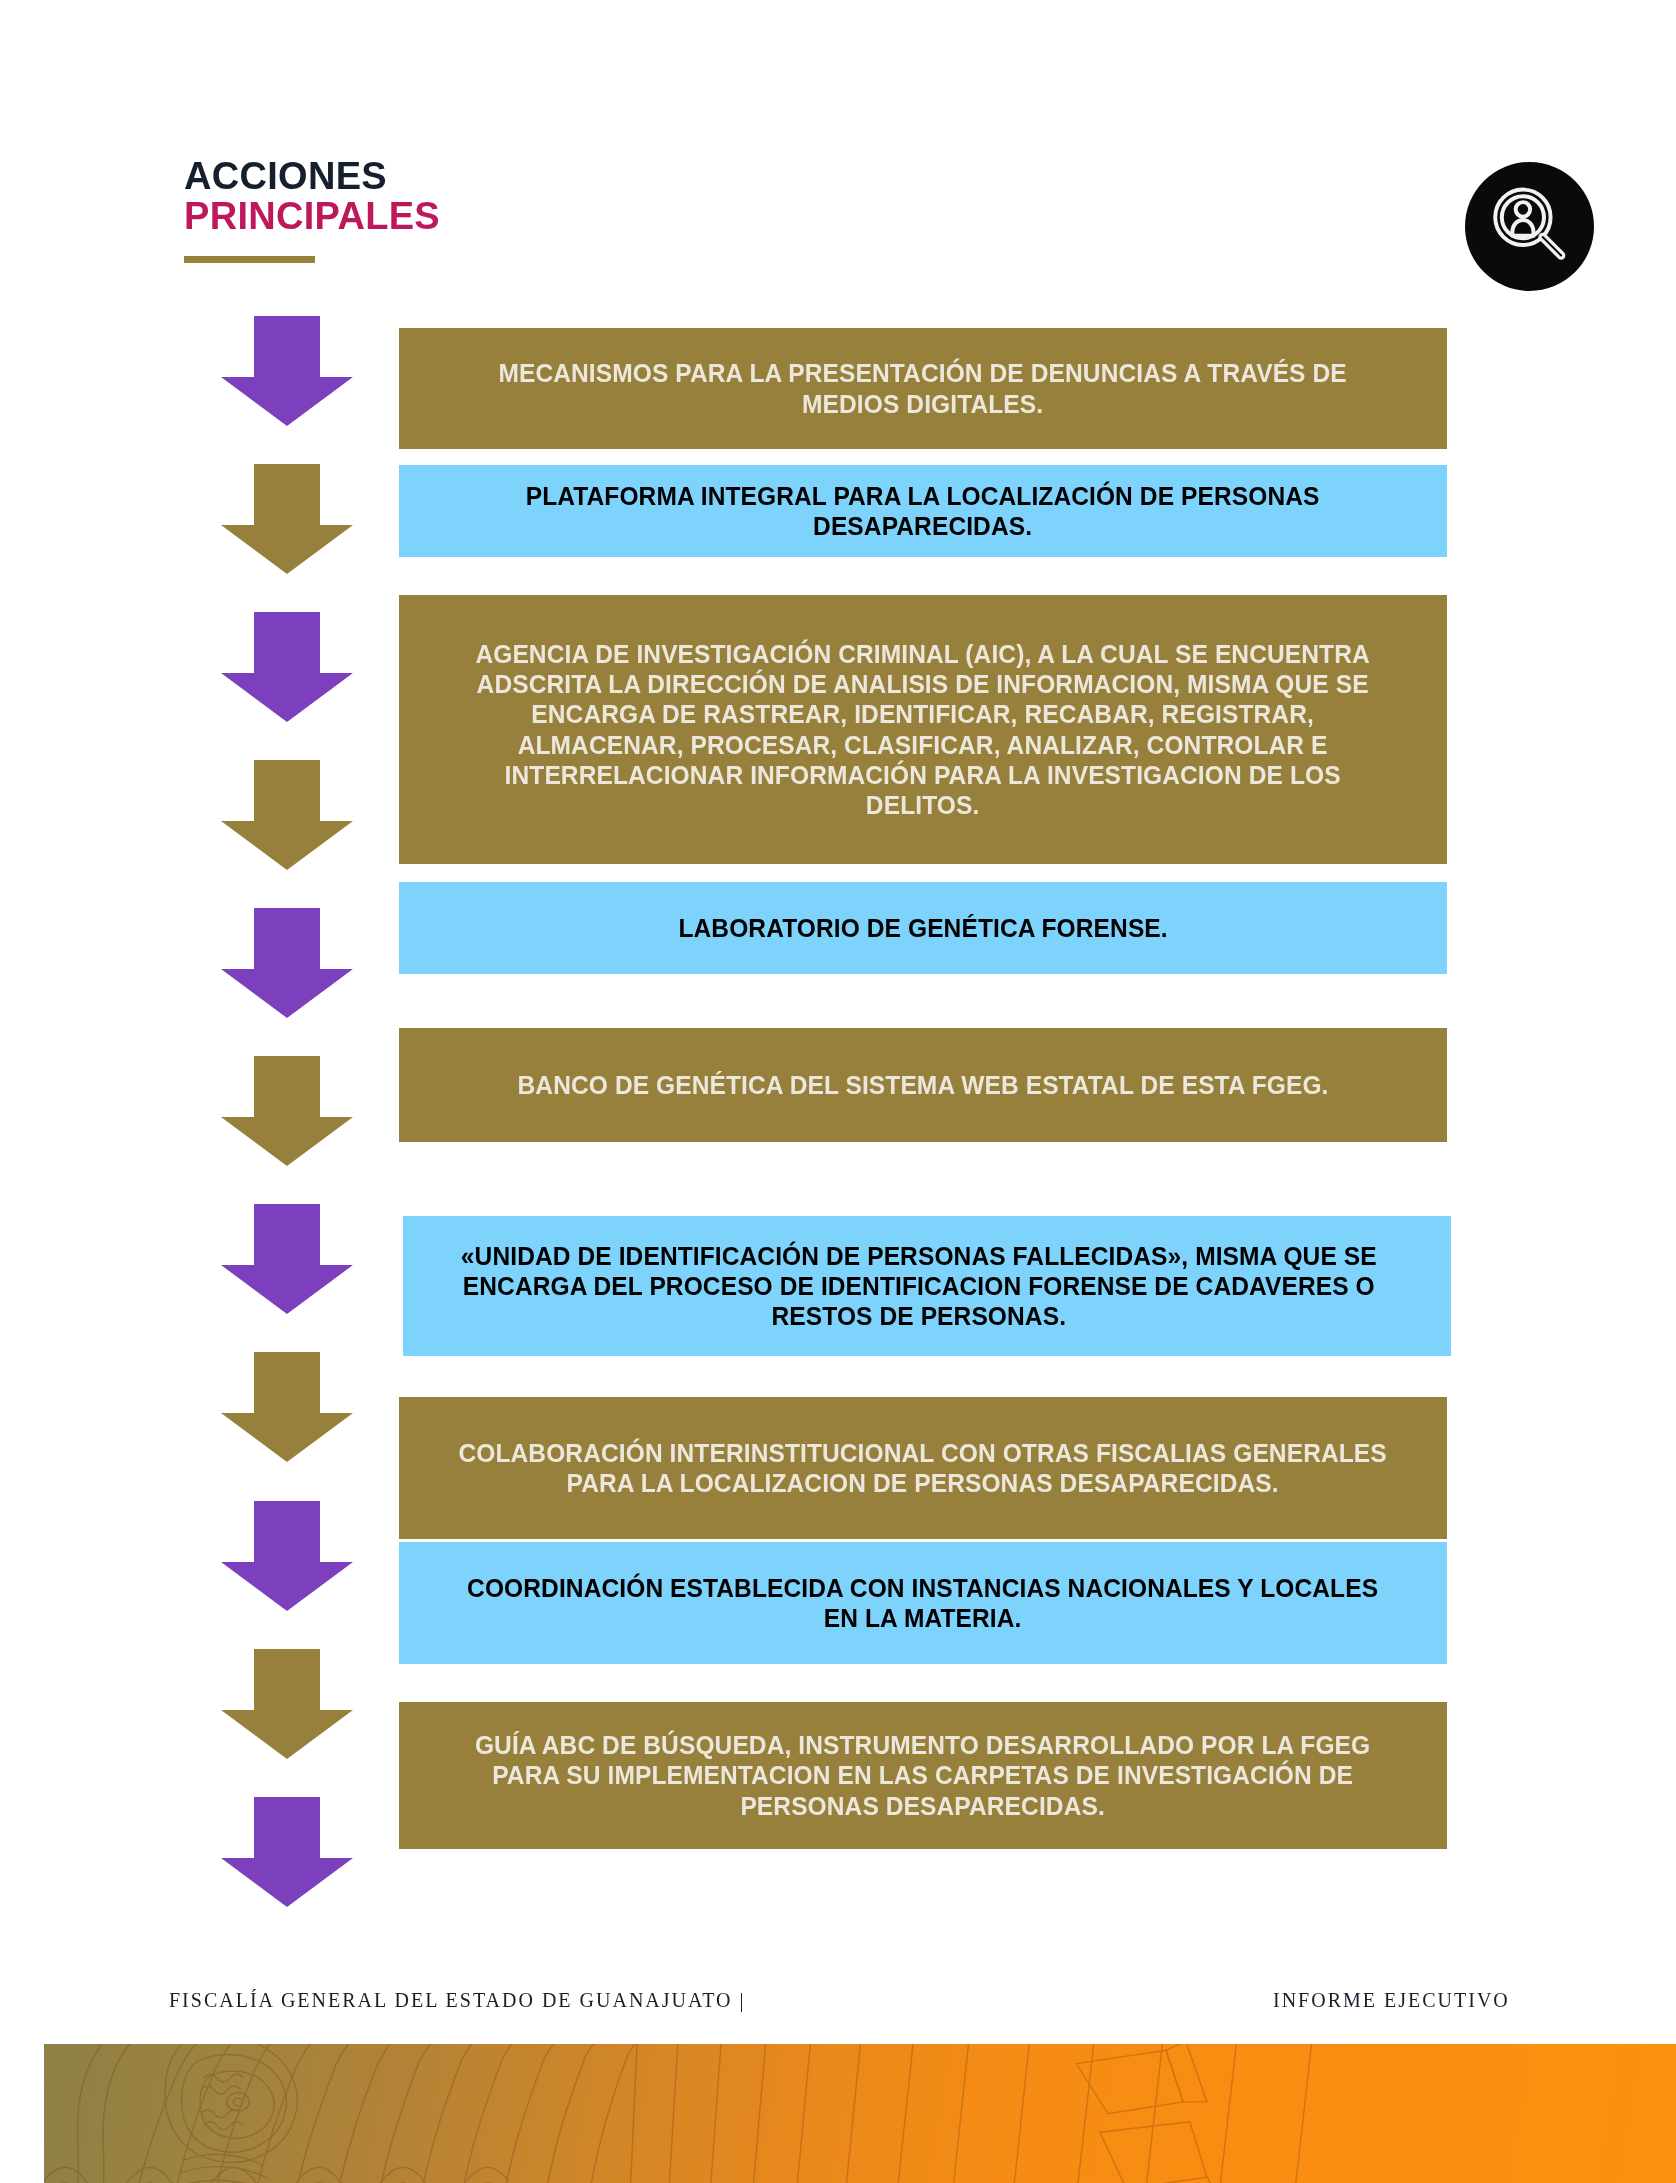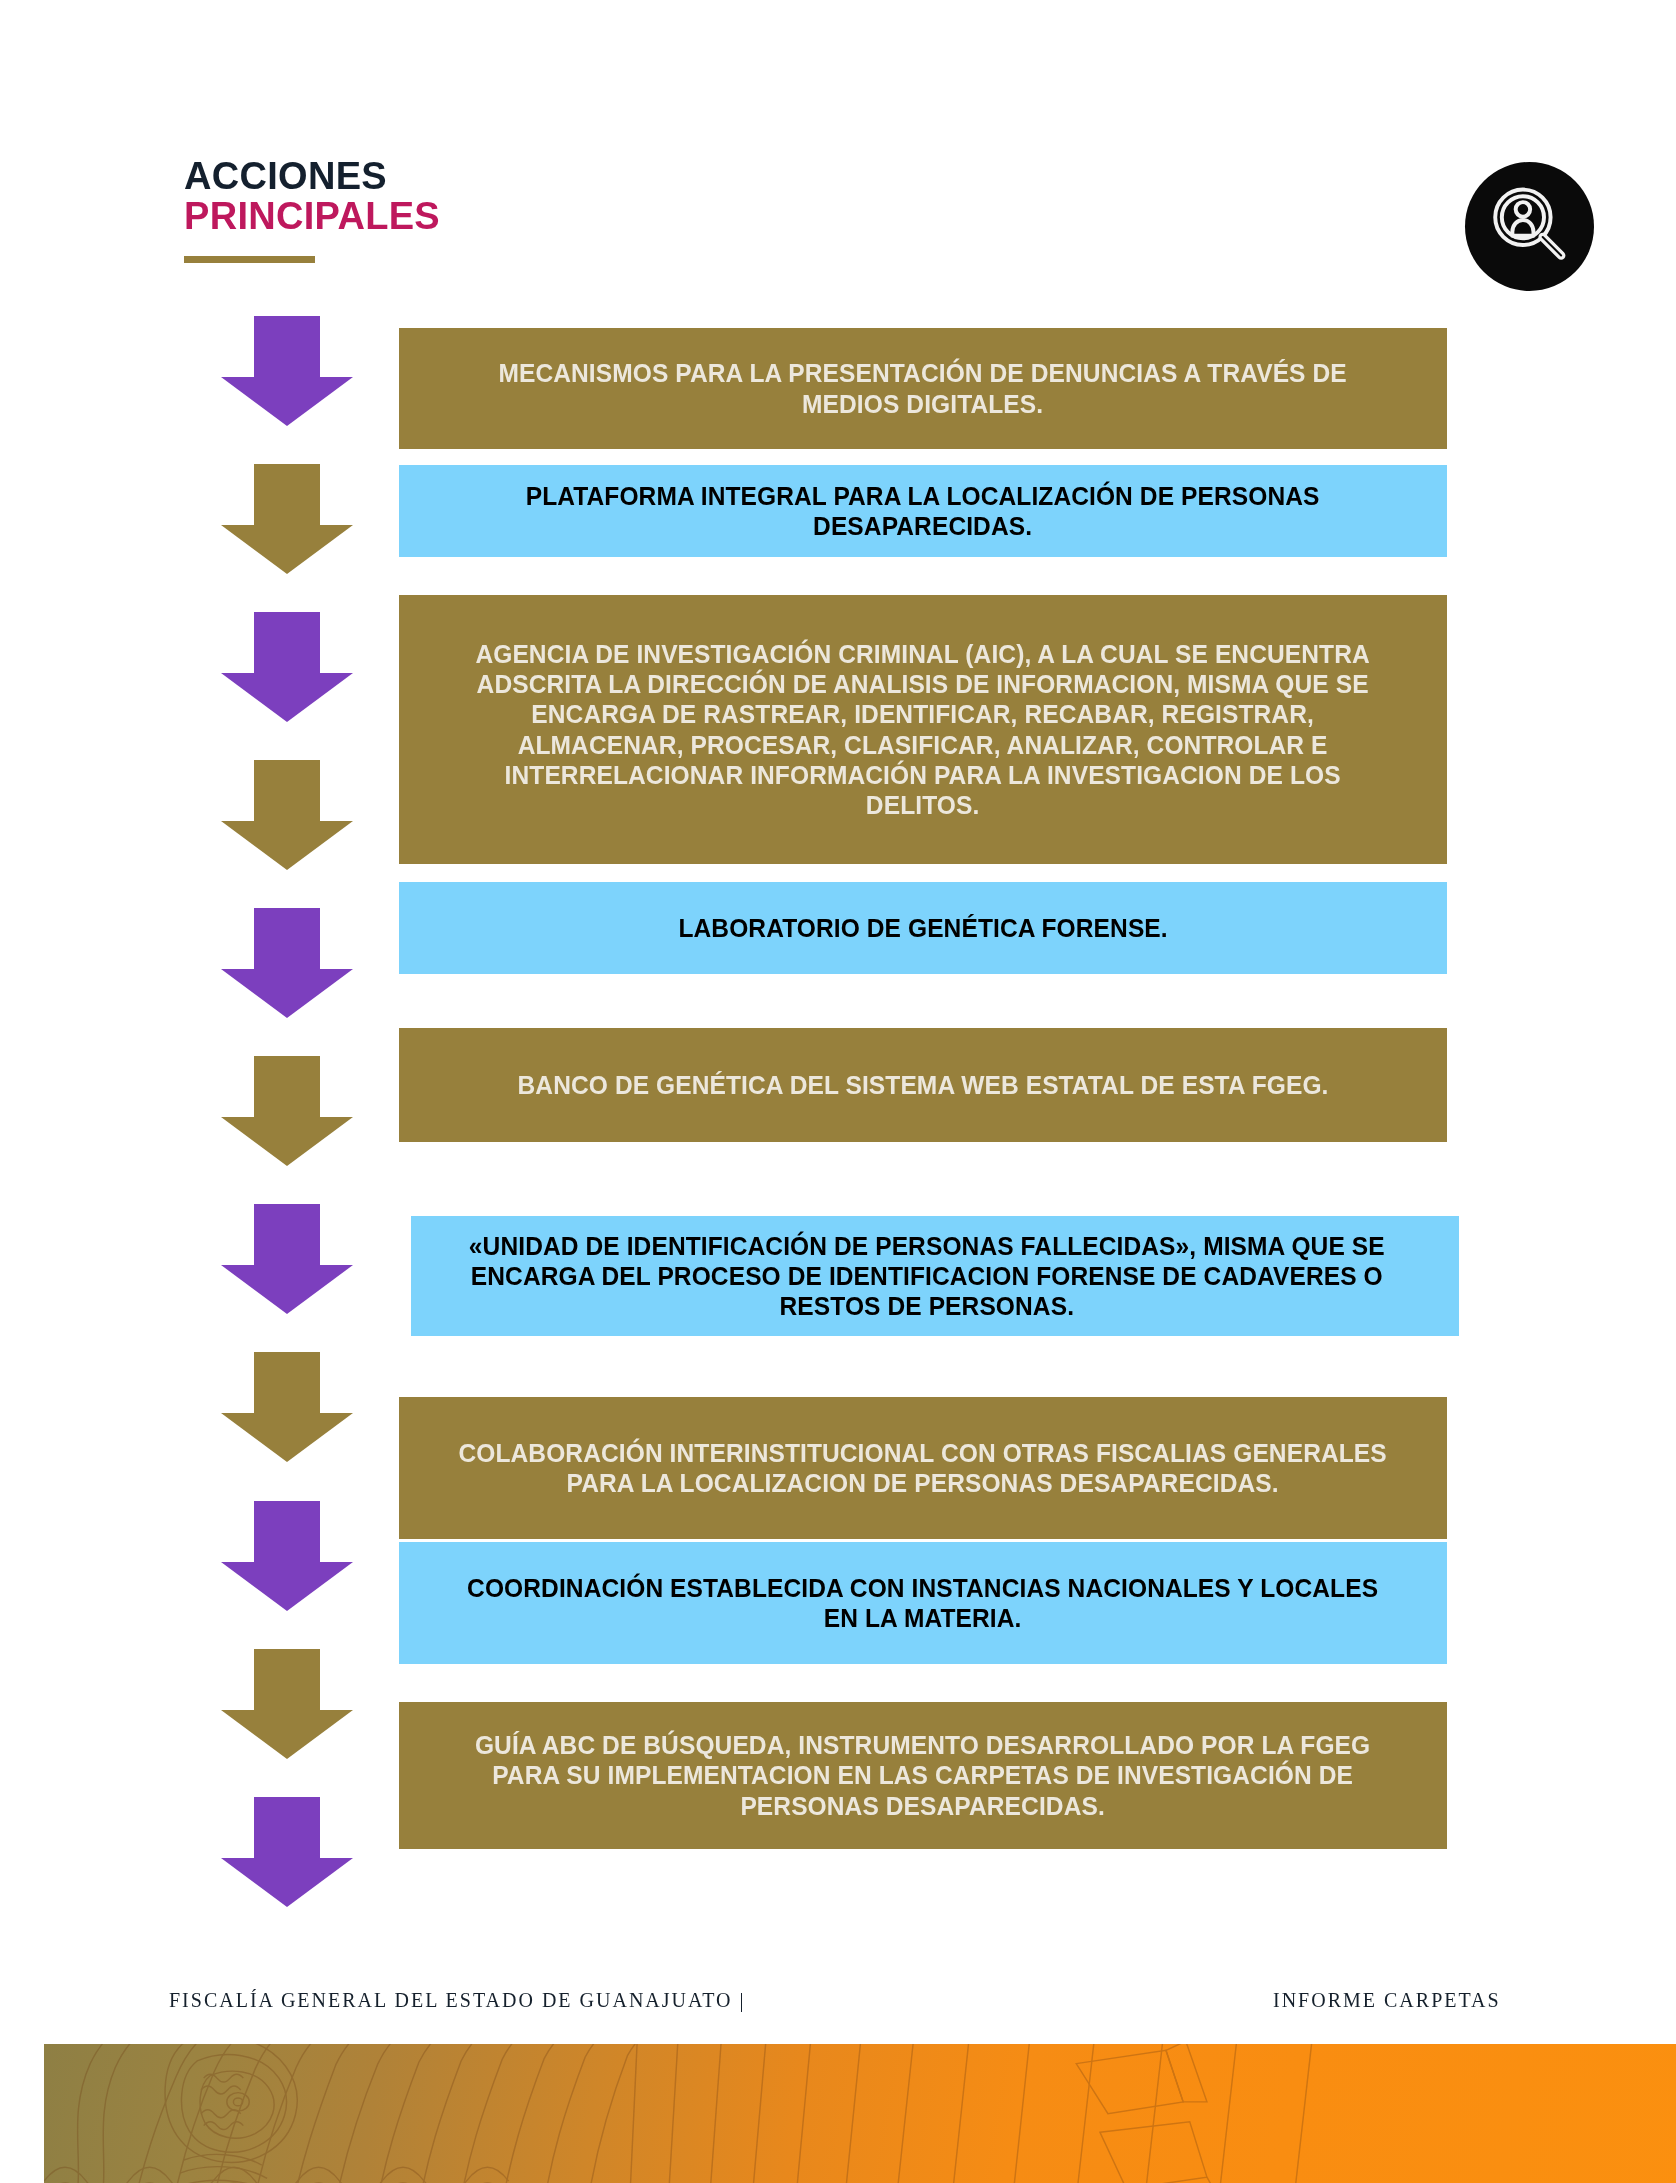--- a/index.html
+++ b/index.html
@@ -280,38 +280,38 @@
         </div>
         <div class="bar gold" style="position: absolute; left: 0px; top: 273px; height: 269px;">
           <div class="bar-text">AGENCIA DE INVESTIGACIÓN CRIMINAL (AIC), A LA CUAL SE ENCUENTRA ADSCRITA LA DIRECCIÓN DE ANALISIS DE INFORMACION, MISMA QUE SE ENCARGA DE RASTREAR, IDENTIFICAR, RECABAR, REGISTRAR, ALMACENAR, PROCESAR, CLASIFICAR, ANALIZAR, CONTROLAR E INTERRELACIONAR INFORMACIÓN PARA LA INVESTIGACION DE LOS DELITOS.</div>
         </div>
         <div class="bar lav" style="position: absolute; left: 0px; top: 560px; height: 92px;">
           <div class="bar-text">LABORATORIO DE GENÉTICA FORENSE.</div>
         </div>
         <div class="bar gold" style="position: absolute; left: 0px; top: 706px; height: 114px;">
           <div class="bar-text">BANCO DE GENÉTICA DEL SISTEMA WEB ESTATAL DE ESTA FGEG.</div>
         </div>
-        <div class="bar lav" style="position: absolute; left: 12px; top: 894px; height: 120px; padding-left: 6px;">
+        <div class="bar lav" style="position: absolute; left: 4px; top: 894px; height: 140px; padding-left: 6px;">
           <div class="bar-text">«UNIDAD DE IDENTIFICACIÓN DE PERSONAS FALLECIDAS», MISMA QUE SE ENCARGA DEL PROCESO DE IDENTIFICACION FORENSE DE CADAVERES O RESTOS DE PERSONAS.</div>
         </div>
         <div class="bar gold" style="position: absolute; left: 0px; top: 1075px; height: 142px;">
           <div class="bar-text">COLABORACIÓN INTERINSTITUCIONAL CON OTRAS FISCALIAS GENERALES PARA LA LOCALIZACION DE PERSONAS DESAPARECIDAS.</div>
         </div>
         <div class="bar lav" style="position: absolute; left: 0px; top: 1220px; height: 122px;">
           <div class="bar-text">COORDINACIÓN ESTABLECIDA CON INSTANCIAS NACIONALES Y LOCALES EN LA MATERIA.</div>
         </div>
         <div class="bar gold" style="position: absolute; left: 0px; top: 1380px; height: 147px;">
           <div class="bar-text">GUÍA ABC DE BÚSQUEDA, INSTRUMENTO DESARROLLADO POR LA FGEG PARA SU IMPLEMENTACION EN LAS CARPETAS DE INVESTIGACIÓN DE PERSONAS DESAPARECIDAS.</div>
         </div>
       </div>
   </div>
 
   <div class="footer">
     <div class="footer-left">FISCALÍA GENERAL DEL ESTADO DE GUANAJUATO |</div>
-    <div class="footer-right">INFORME CARPETAS</div>
+    <div class="footer-right">INFORME EJECUTIVO</div>
   </div>
 
   <div class="band">
     <div class="band-art">
       <svg width="1287" height="198" viewBox="0 0 1950 300" aria-hidden="true">
         <g fill="none" stroke="#6b3a12" stroke-width="2.2" opacity="0.85">
 
           <path d="M40 300 C 70 220, 30 150, 70 60 C 92 14, 120 2, 140 0"></path>
           <path d="M78 300 C 108 226, 70 156, 108 66 C 128 22, 152 6, 176 0"></path>
           <path d="M130 300 C 150 210, 170 150, 200 80 C 222 28, 250 8, 276 0"></path>

